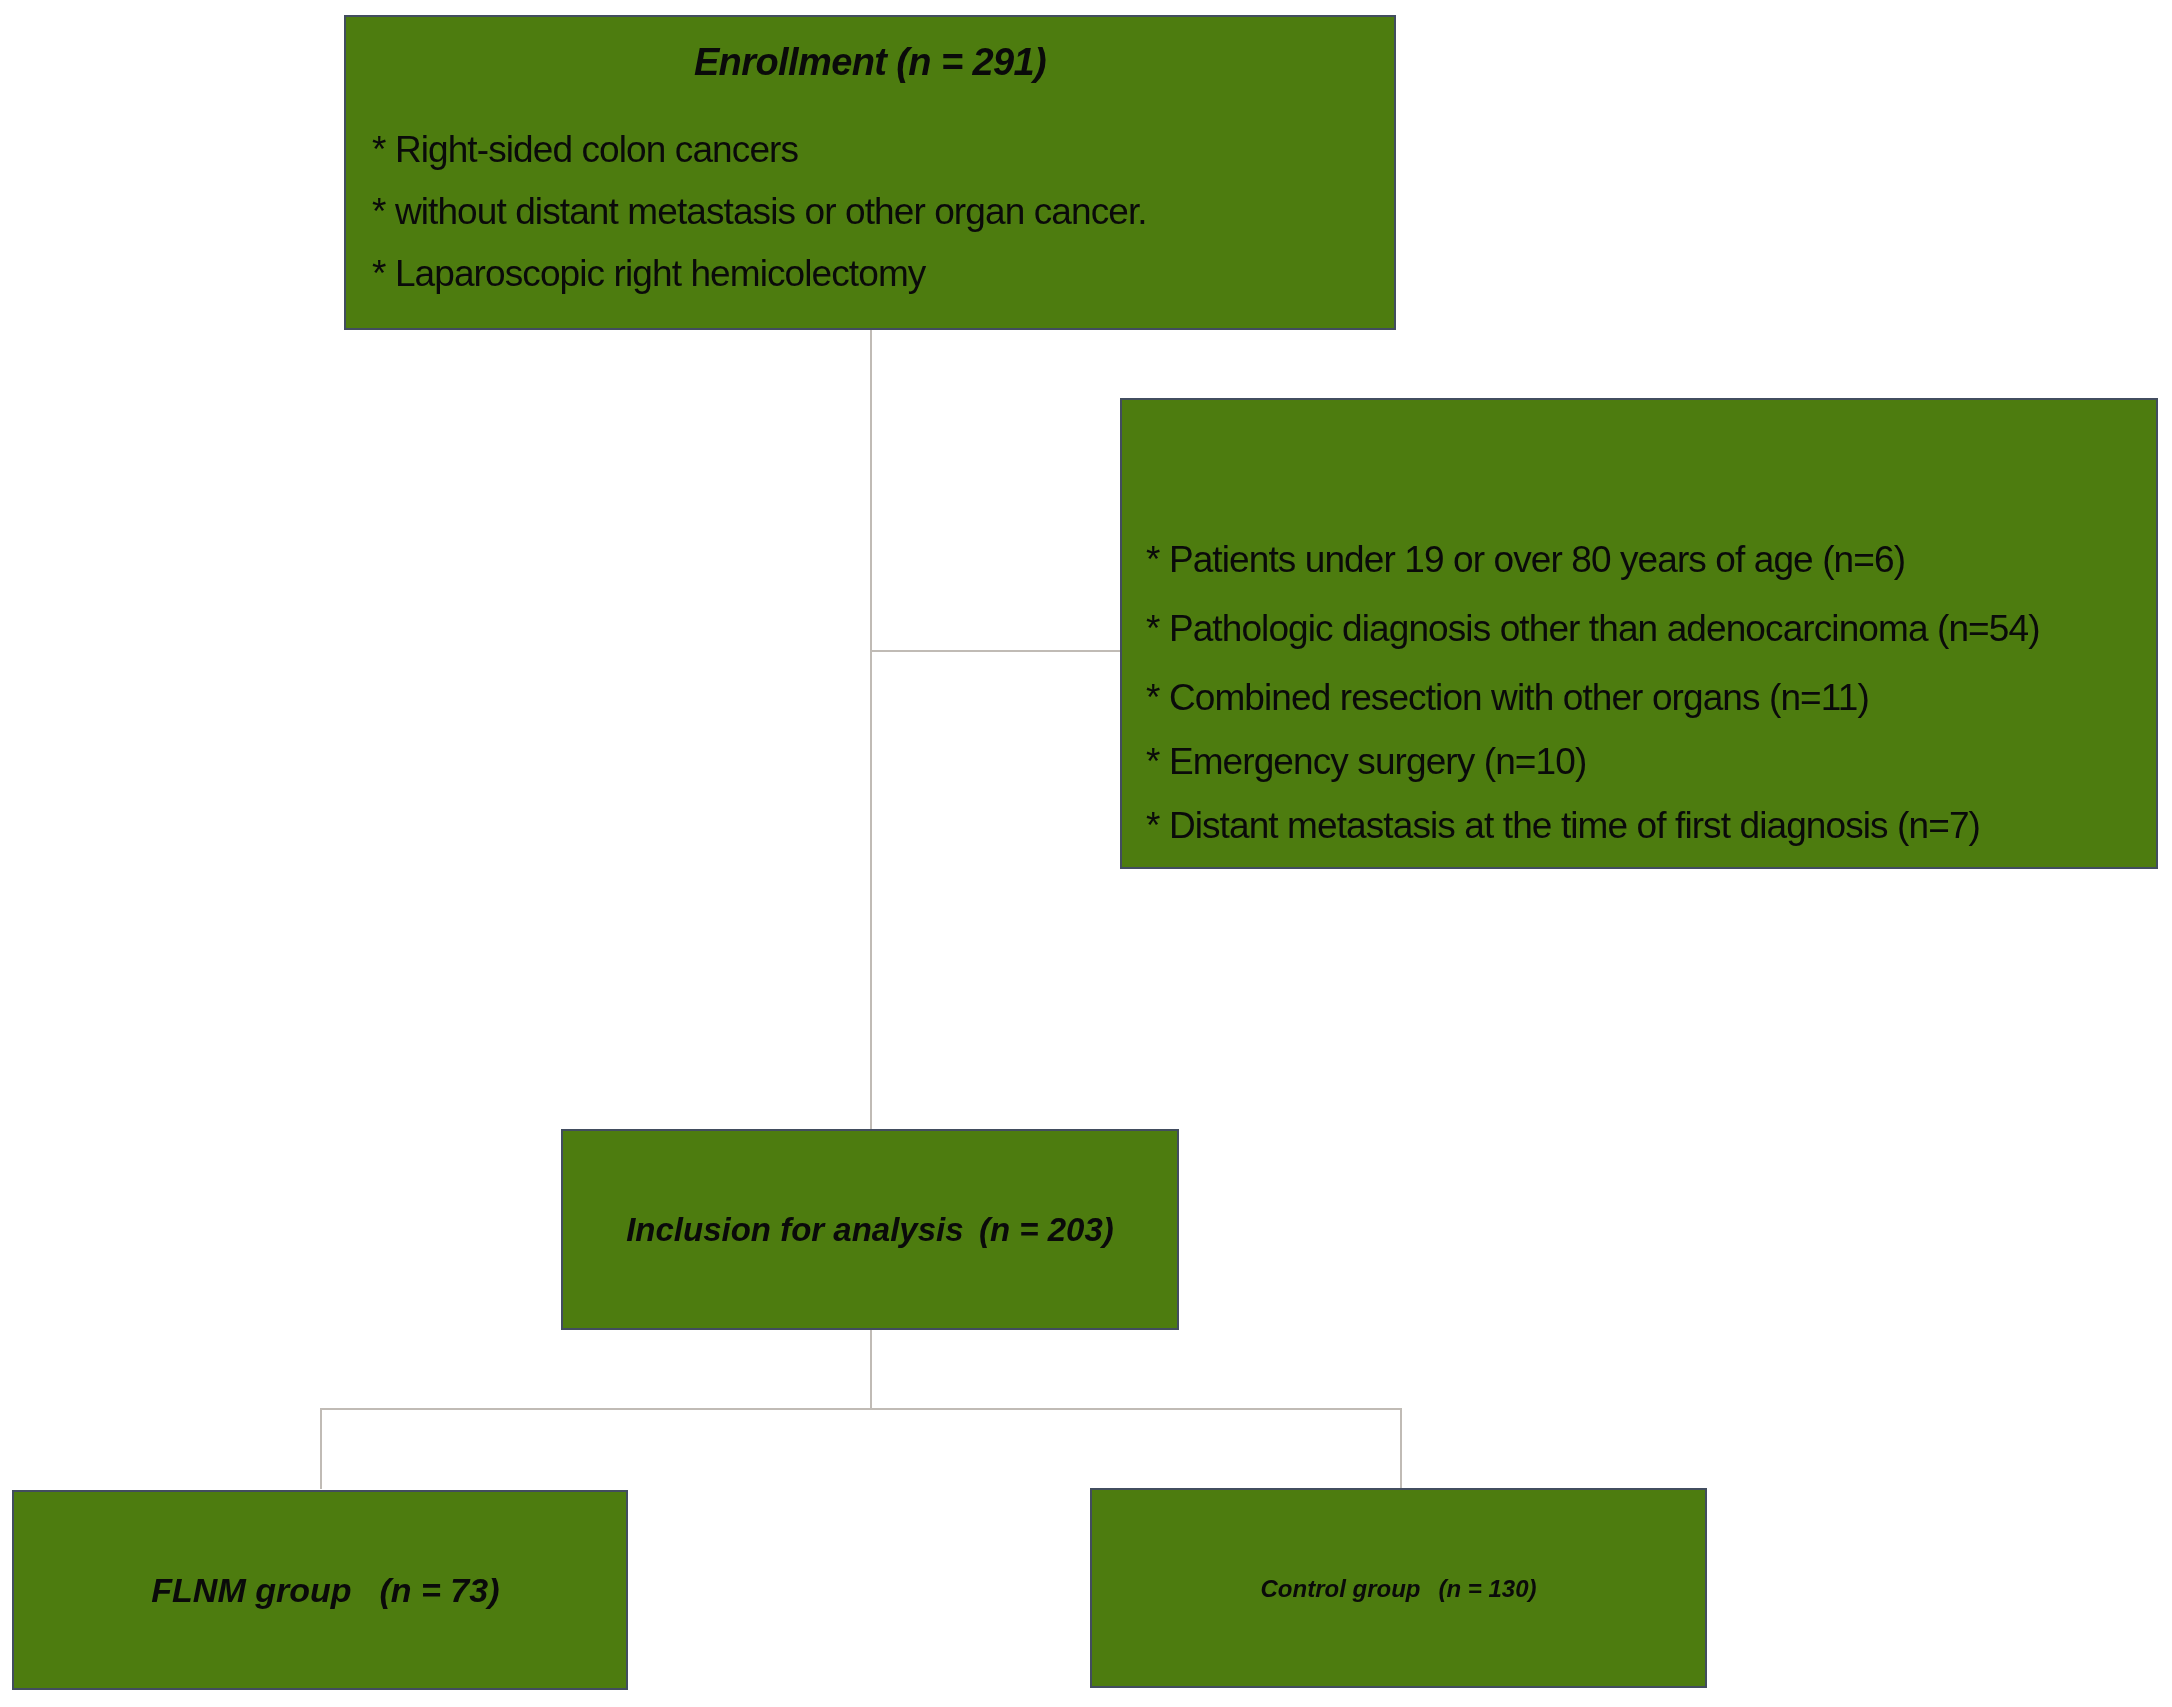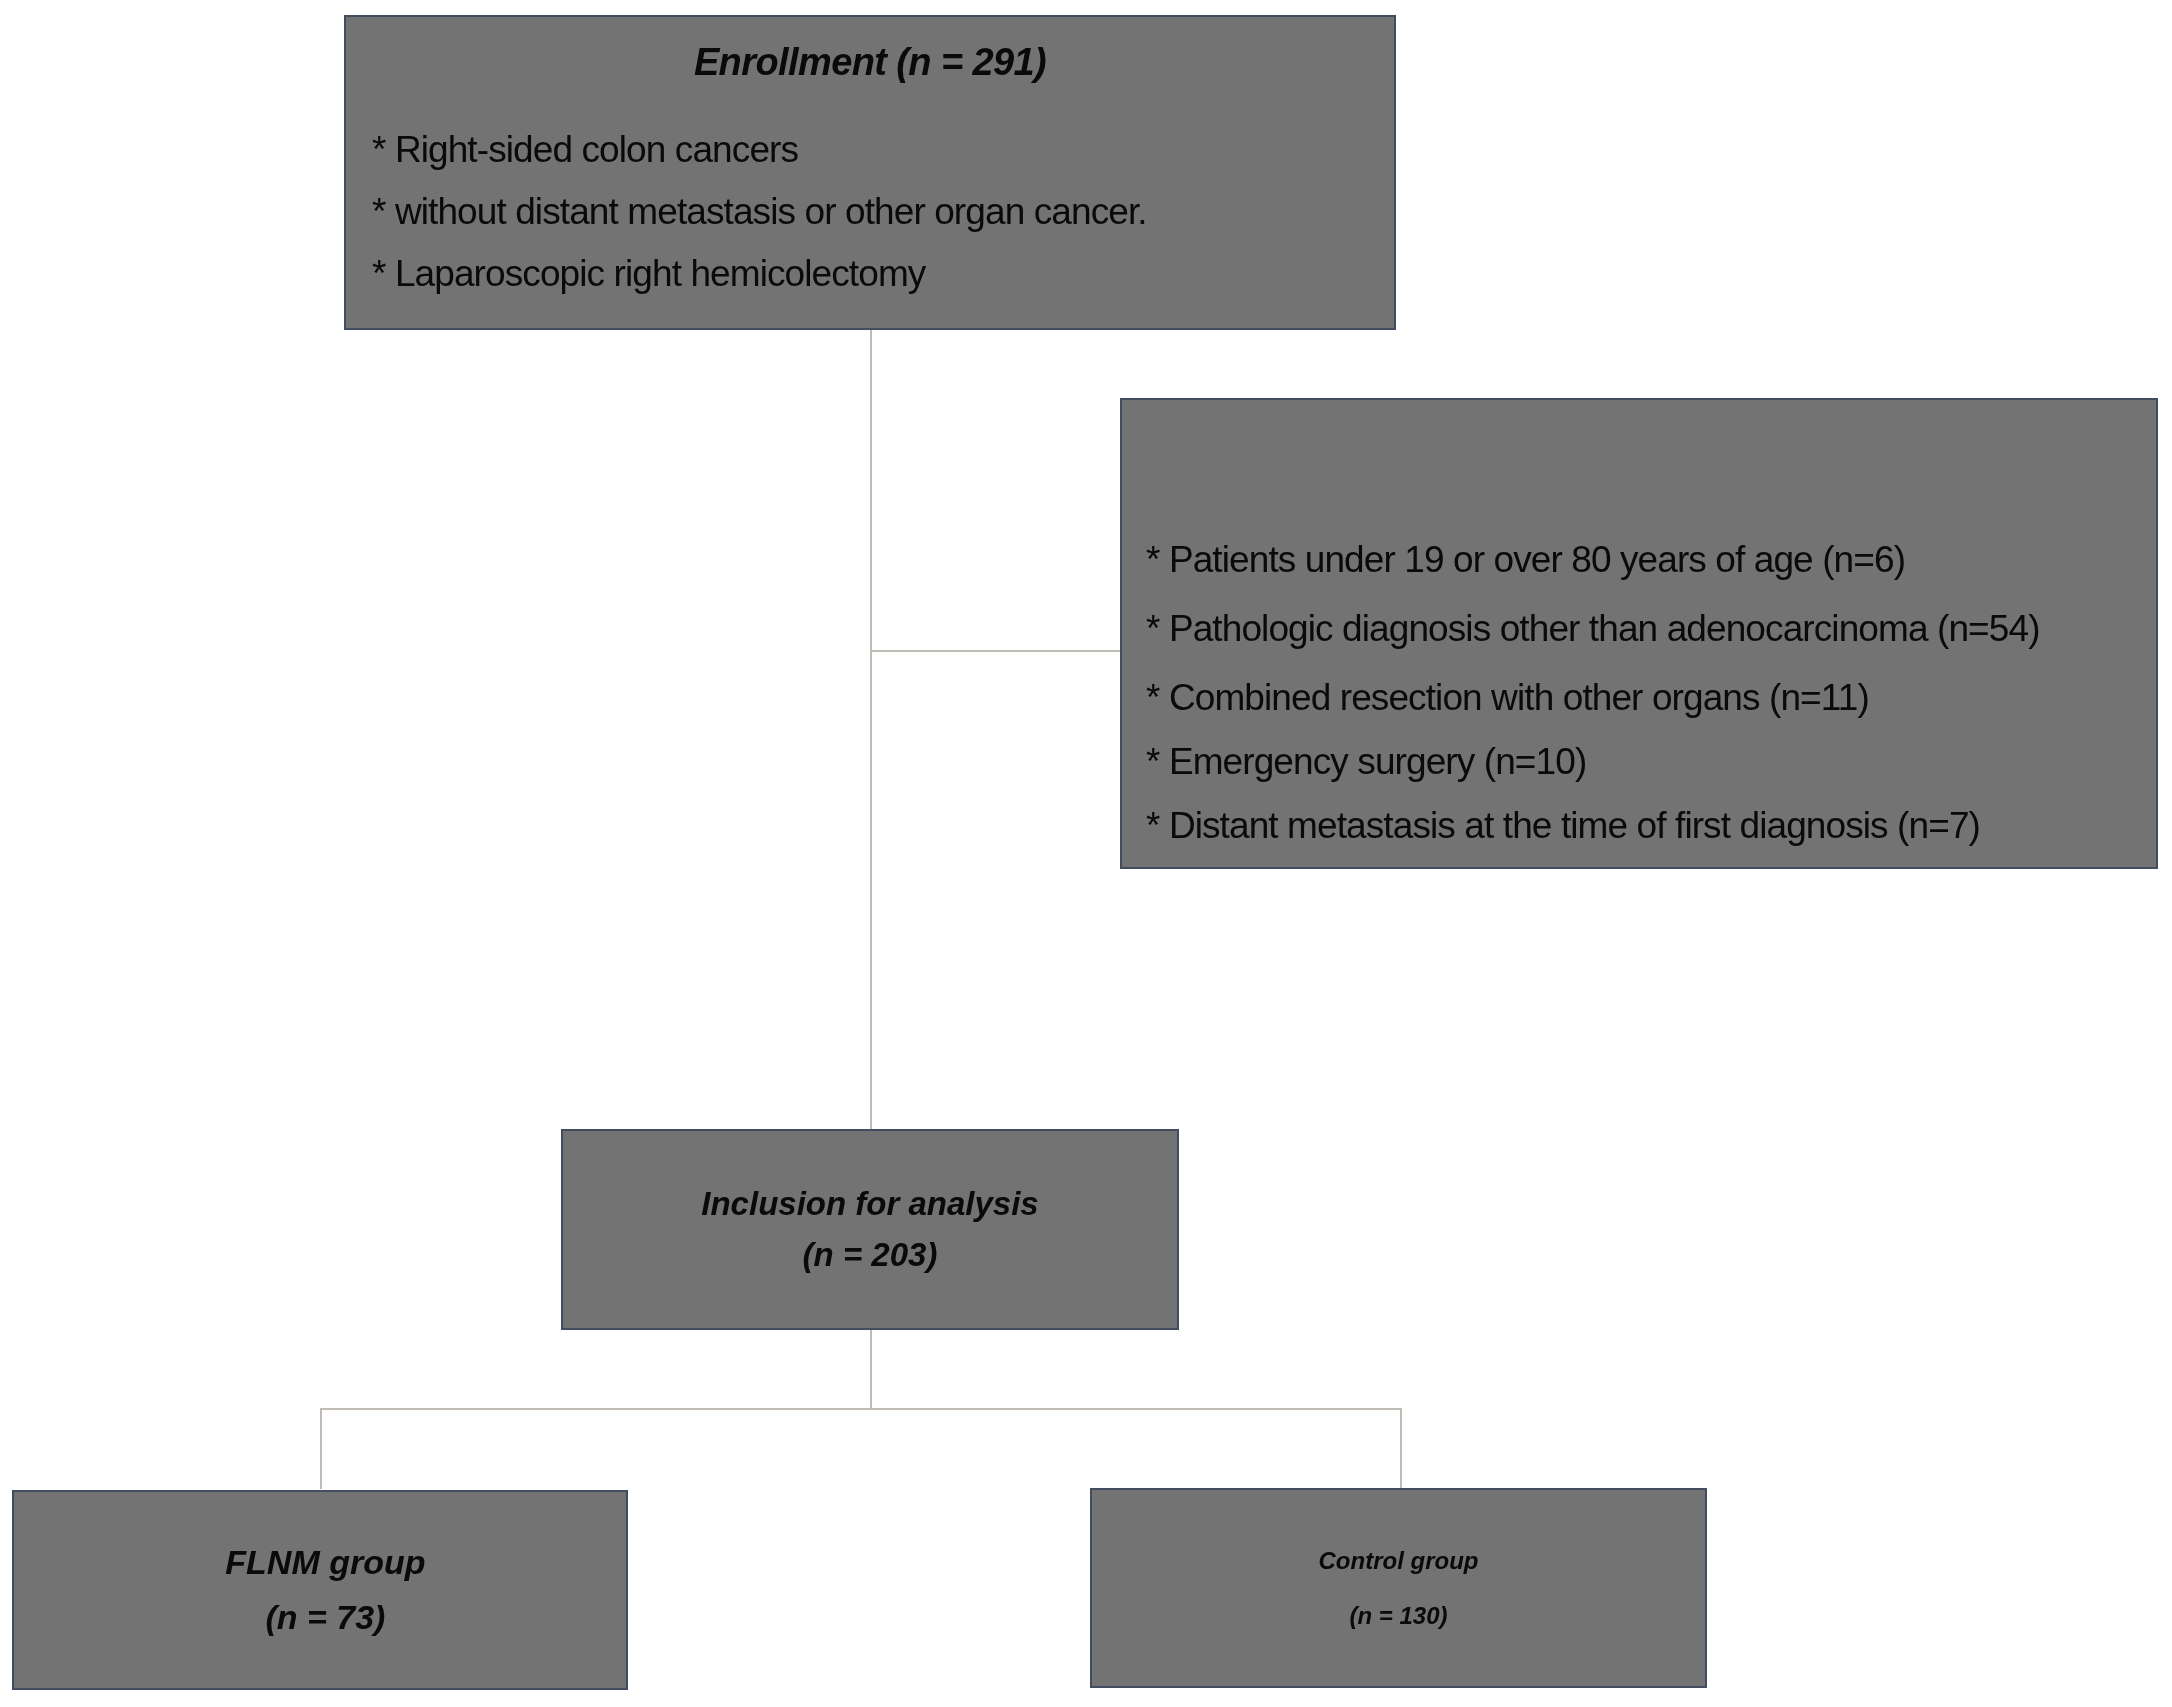--- a/index.html
+++ b/index.html
@@ -15,21 +15,21 @@
     height:1708px;
     background:var(--background);
     font-family:"Liberation Sans", sans-serif;
     color:var(--text);
     overflow:hidden;
   }
   .connector{position:absolute;background:var(--connector);z-index:1;}
   .box{
     position:absolute;
     border:2.4px solid var(--box-border);
-    background:#737373;
+    background:#4d7c0f;
     box-sizing:border-box;
     z-index:2;
   }
   .box-title{
     position:absolute;
     left:0;right:0;
     text-align:center;
     font-size:38px;
     line-height:43px;
     font-weight:bold;
@@ -39,21 +39,20 @@
   }
   .bullet{
     position:absolute;
     font-size:37px;
     line-height:38px;
     letter-spacing:-0.9px;
     white-space:nowrap;
   }
   .center-box{
     display:flex;
-    flex-direction:column;
     align-items:center;
     justify-content:center;
   }
   .center-box .line{
     font-weight:bold;
     font-style:italic;
     text-align:center;
     white-space:nowrap;
   }
   

